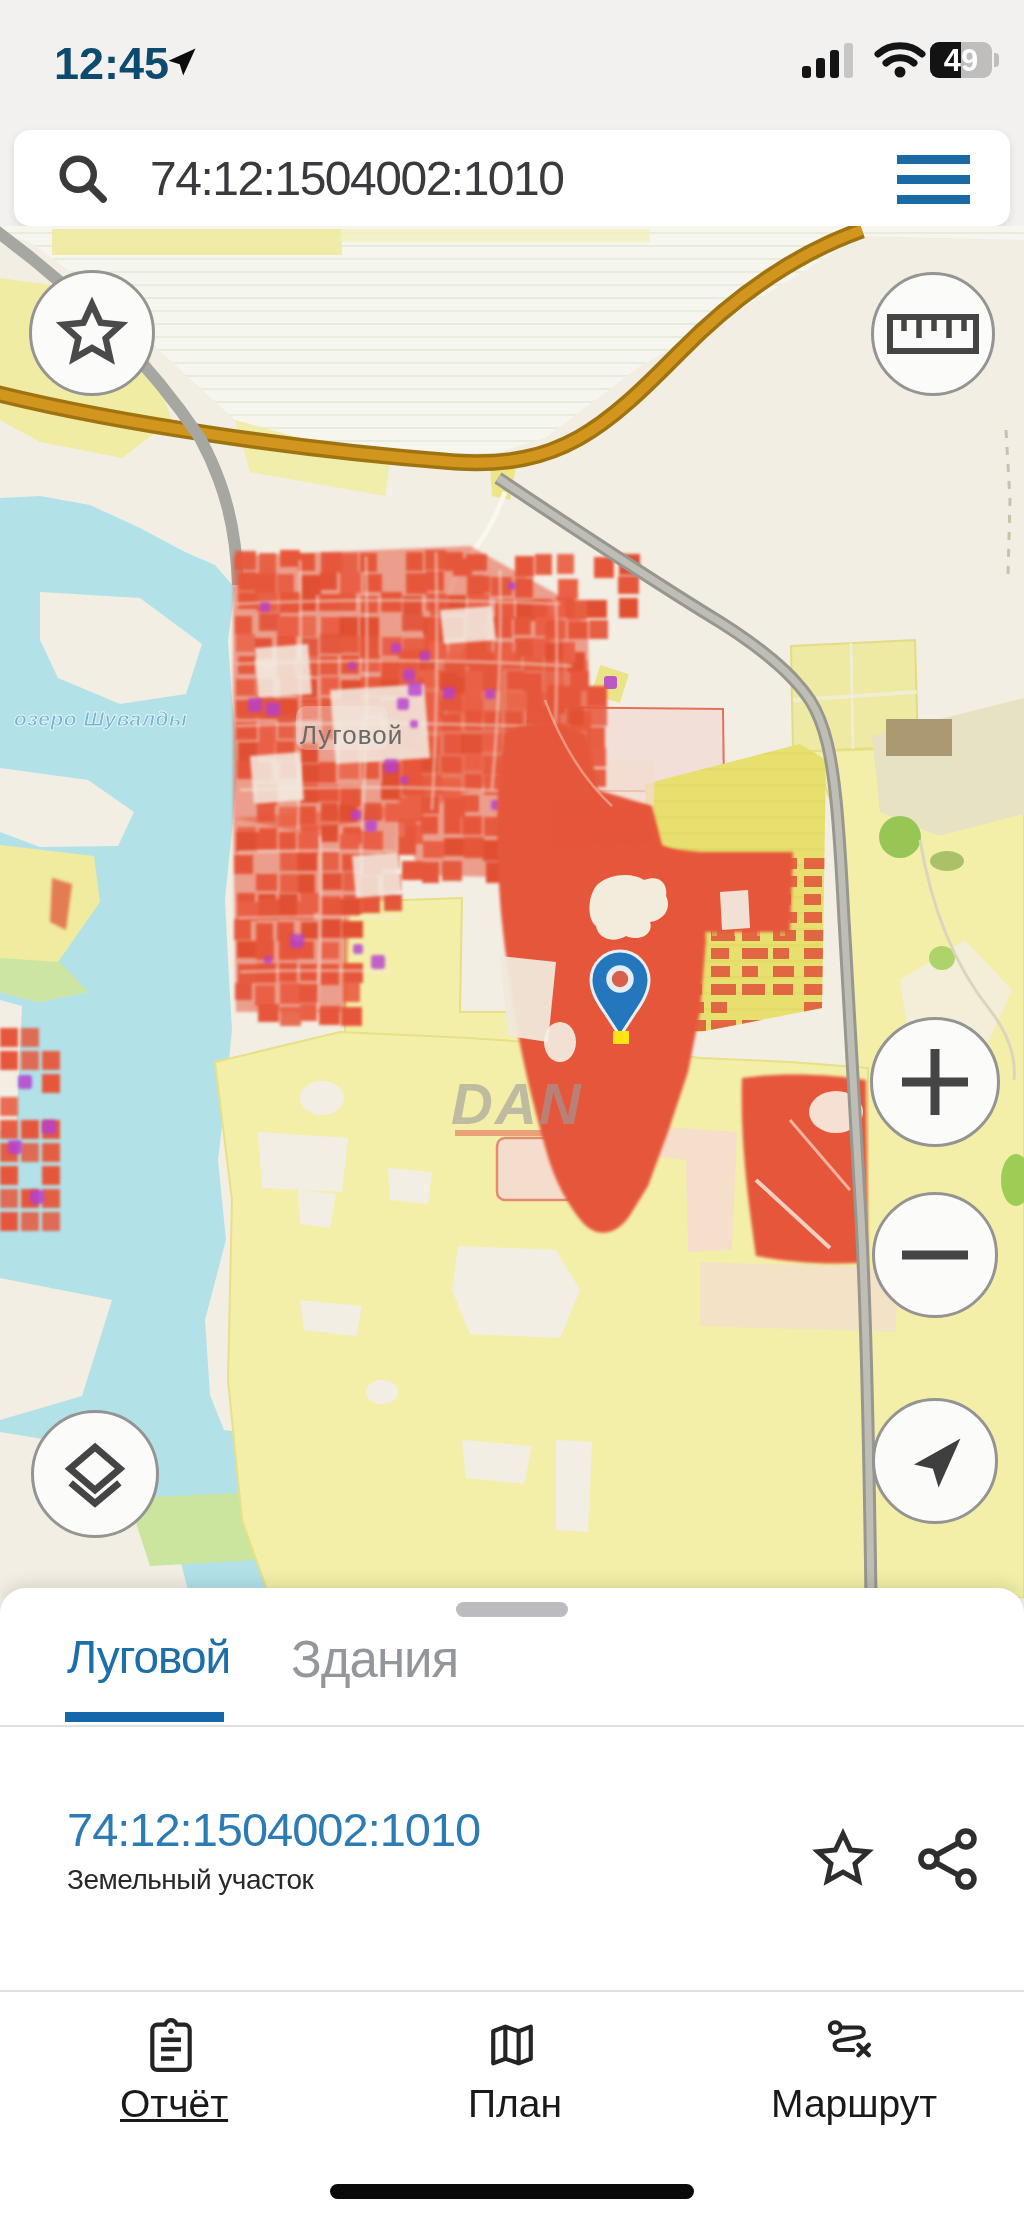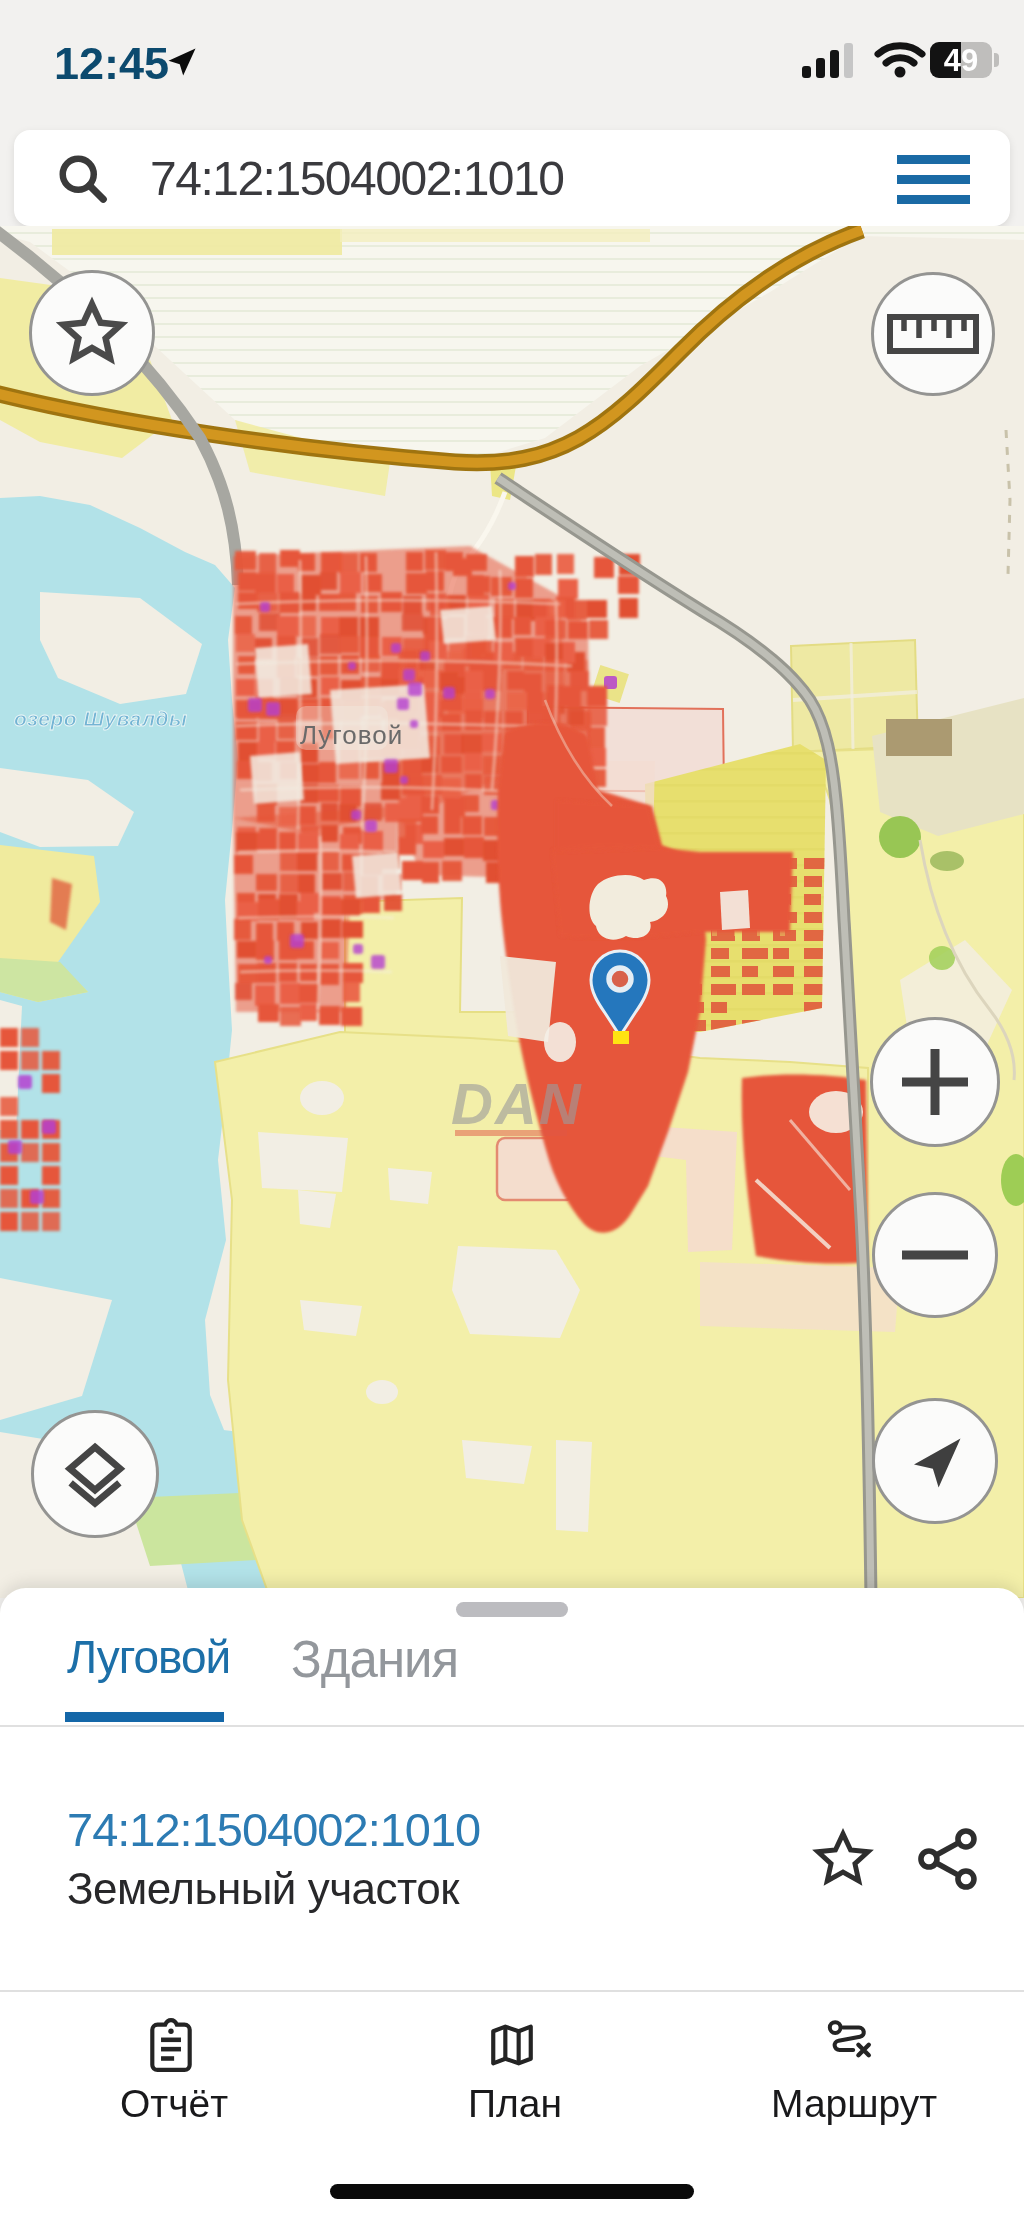--- a/index.html
+++ b/index.html
@@ -768,21 +768,21 @@
 <div class="abs" style="left:67px;top:1630px;font-size:46px;letter-spacing:-1px;color:#1c6fa8;">Луговой</div>
 
 <div class="abs" style="left:291px;top:1630px;font-size:51px;letter-spacing:-1px;color:#93979c;">Здания</div>
 
 <div class="abs" style="left:65px;top:1712px;width:159px;height:10px;background:#1467a8;"></div>
 
 <div class="abs" style="left:0;top:1725px;width:1024px;height:2px;background:#e0e0e0;"></div>
 
 <div class="abs" style="left:67px;top:1802px;font-size:47px;letter-spacing:-1px;color:#2c7bb3;">74:12:1504002:1010</div>
 
-<div class="abs" style="left:67px;top:1864px;font-size:44px;letter-spacing:-0.5px;color:#28282a;">Земельный участок</div>
+<div class="abs" style="left:67px;top:1864px;font-size:28px;letter-spacing:-0.5px;color:#28282a;">Земельный участок</div>
 
 <svg class="abs" style="left:808px;top:1824px;" width="70" height="70" viewBox="0 0 24 24">
   <path d="M12 3.4 L14.6 8.9 L20.6 9.5 L16.1 13.6 L17.4 19.5 L12 16.5 L6.6 19.5 L7.9 13.6 L3.4 9.5 L9.4 8.9 Z" fill="none" stroke="#2e2e2e" stroke-width="1.7" stroke-linejoin="miter"></path>
 </svg>
 
 <svg class="abs" style="left:912px;top:1822px;" width="74" height="74" viewBox="0 0 24 24">
   <circle cx="5.5" cy="12" r="2.6" fill="none" stroke="#2e2e2e" stroke-width="1.8"></circle>
   <circle cx="17.5" cy="5.5" r="2.6" fill="none" stroke="#2e2e2e" stroke-width="1.8"></circle>
   <circle cx="17.5" cy="18.5" r="2.6" fill="none" stroke="#2e2e2e" stroke-width="1.8"></circle>
   <line x1="7.9" y1="10.7" x2="15.2" y2="6.7" stroke="#2e2e2e" stroke-width="1.8"></line>
@@ -792,21 +792,21 @@
 <div class="abs" style="left:0;top:1990px;width:1024px;height:2px;background:#e0e0e0;"></div>
 
 <svg class="abs" style="left:146px;top:2018px;" width="50" height="54" viewBox="0 0 24 26">
   <path d="M9.2 3.2 C9.8 1.8 11 1 12 1 C13 1 14.2 1.8 14.8 3.2 L18.5 3.2 C19.9 3.2 21 4.3 21 5.7 L21 22.5 C21 23.9 19.9 25 18.5 25 L5.5 25 C4.1 25 3 23.9 3 22.5 L3 5.7 C3 4.3 4.1 3.2 5.5 3.2 Z" fill="none" stroke="#242424" stroke-width="2"></path>
   <circle cx="12" cy="6.4" r="1.3" fill="#242424"></circle>
   <line x1="7.2" y1="10.5" x2="16.8" y2="10.5" stroke="#242424" stroke-width="2.2"></line>
   <line x1="7.2" y1="15" x2="16.8" y2="15" stroke="#242424" stroke-width="2.2"></line>
   <line x1="7.2" y1="19.5" x2="13.5" y2="19.5" stroke="#242424" stroke-width="2.2"></line>
 </svg>
 
-<div class="abs" style="left:120px;top:2082px;width:100px;text-align:center;font-size:39px;color:#19191b;">Отчёт</div>
+<div class="abs" style="left:120px;top:2082px;width:100px;text-align:center;font-size:39px;color:#19191b;text-decoration:underline;">Отчёт</div>
 
 <svg class="abs" style="left:487px;top:2020px;" width="50" height="50" viewBox="0 0 24 24">
   <path d="M3 5.4 L8.8 3.2 L15.2 5.4 L21 3.2 L21 18.6 L15.2 20.8 L8.8 18.6 L3 20.8 Z" fill="none" stroke="#242424" stroke-width="2" stroke-linejoin="round"></path>
   <line x1="8.8" y1="3.4" x2="8.8" y2="18.4" stroke="#242424" stroke-width="2"></line>
   <line x1="15.2" y1="5.6" x2="15.2" y2="20.6" stroke="#242424" stroke-width="2"></line>
 </svg>
 
 <div class="abs" style="left:462px;top:2082px;width:100px;text-align:right;font-size:39px;color:#19191b;">План</div>
 
 <svg class="abs" style="left:826px;top:2018px;" width="54" height="54" viewBox="0 0 27 27">

